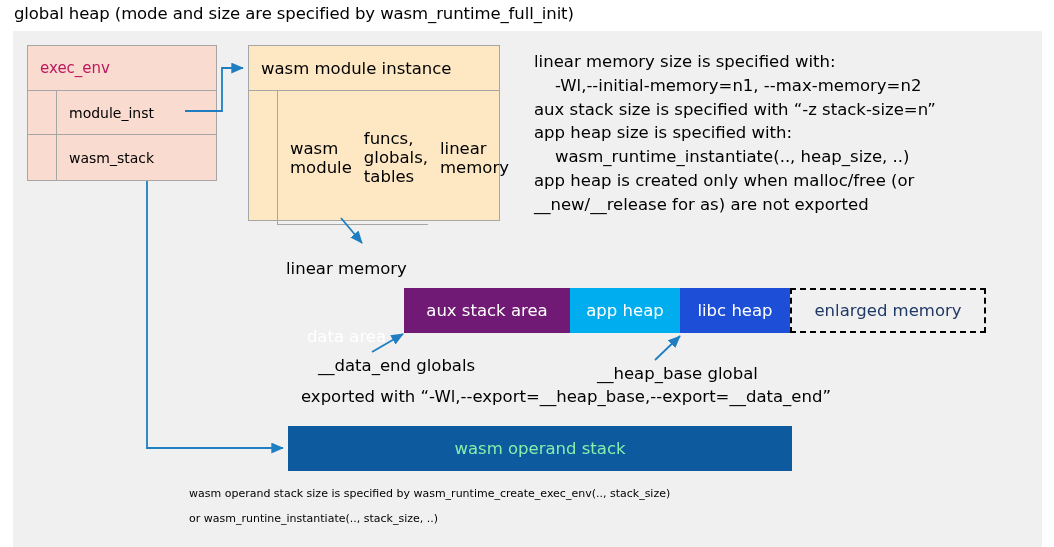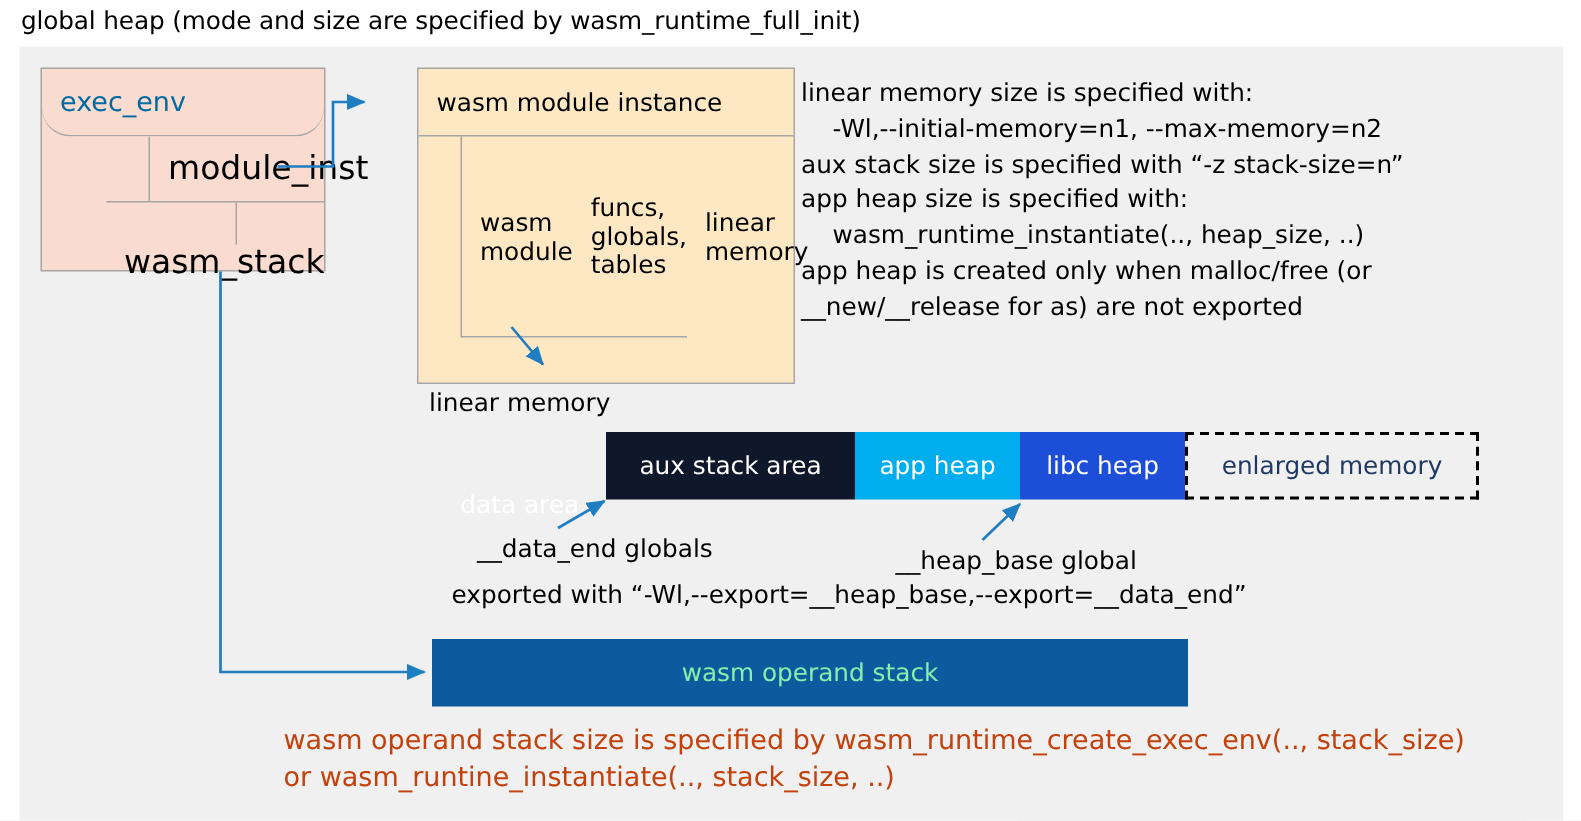--- a/index.html
+++ b/index.html
@@ -29,36 +29,35 @@
   .row{box-sizing:border-box;display:flex;align-items:center;}
   .cellpad{padding-left:12px;}
 
   
   #exec-env{
     left:27px;top:45px;width:190px;height:136px;
     border:1px solid #a6a6a6;background:#fadbd0;
   }
   #exec-env .hdr{
     height:45px;border-bottom:1px solid #a6a6a6;
-    font-size:18px;color:#0369a1;border-radius:19px;
+    font-size:15px;color:#be185d;
   }
   #exec-env .sub{
-    height:44px;font-size:22px;color:#000;
+    height:44px;font-size:14px;color:#000;
     border-bottom:1px solid #a6a6a6;
-    margin-left:43px;
-  }
-  #exec-env .sub:last-child{border-bottom:none;height:45px;flex-direction:column;}
+  }
+  #exec-env .sub:last-child{border-bottom:none;height:45px;}
   #exec-env .indent{
     width:28px;height:100%;border-right:1px solid #a6a6a6;flex:0 0 28px;
   }
 
   
   #wmi{
-    left:248px;top:45px;width:252px;height:211px;
-    border:1px solid #a6a6a6;background:#fde8c3;margin-left:30px;
+    left:248px;top:45px;width:252px;height:176px;
+    border:1px solid #a6a6a6;background:#fde8c3;
   }
   #wmi .hdr{
     height:45px;border-bottom:1px solid #a6a6a6;font-size:16.5px;color:#000;
   }
   #wmi .body{display:flex;height:134px;}
   #wmi .indent{width:28px;border-right:1px solid #a6a6a6;flex:0 0 28px;}
   #wmi .rows{flex:1;display:flex;flex-direction:row;}
   #wmi .sub{
     flex:1;display:flex;align-items:center;font-size:16.5px;color:#000;
     border-bottom:1px solid #a6a6a6;padding-left:12px;box-sizing:border-box;
@@ -100,21 +99,21 @@
   
   #opstack{
     position:absolute;left:288px;top:426px;width:504px;height:45px;
     background:#0d5a9e;color:#86efac;display:flex;align-items:center;
     justify-content:center;font-size:16.5px;
   }
 
   
   .caption{
     position:absolute;left:189px;top:481px;width:850px;
-    font-size:18px;line-height:25px;color:#c2410c;white-space:pre;
+    font-size:11px;line-height:25px;color:#000000;white-space:pre;
   }
 
   
   #arrows{position:absolute;left:0;top:0;width:1054px;height:547px;pointer-events:none;}
 </style>
 </head>
 <body>
 
 <div id="root">
 
@@ -151,21 +150,21 @@
 aux stack size is specified with “-z stack-size=n”
 app heap size is specified with:
     wasm_runtime_instantiate(.., heap_size, ..)
 app heap is created only when malloc/free (or
 __new/__release for as) are not exported</div>
 
   <div class="lm-label">linear memory</div>
 
   <div id="membar">
       <div class="seg" style="width: 115px; background: rgb(10, 108, 184); margin-top: 48px;">data area</div>
-      <div class="seg" style="width: 166px; background: #0f172a;">aux stack area</div>
+      <div class="seg" style="width: 166px; background: #701a75;">aux stack area</div>
       <div class="seg" style="width: 110px; background: rgb(0, 174, 239);">app heap</div>
       <div class="seg" style="width: 110px; background: #1d4ed8;">libc heap</div>
       <div class="seg dashed" style="width: 196px;">enlarged memory</div>
     </div>
 
   <div class="ann" id="ann-data-end">__data_end globals</div>
   <div class="ann" id="ann-heap-base">__heap_base global</div>
   <div class="ann" id="ann-exported">exported with “-Wl,--export=__heap_base,--export=__data_end”</div>
 
   <div id="opstack" style="background: rgb(13, 90, 158);">wasm operand stack</div>

